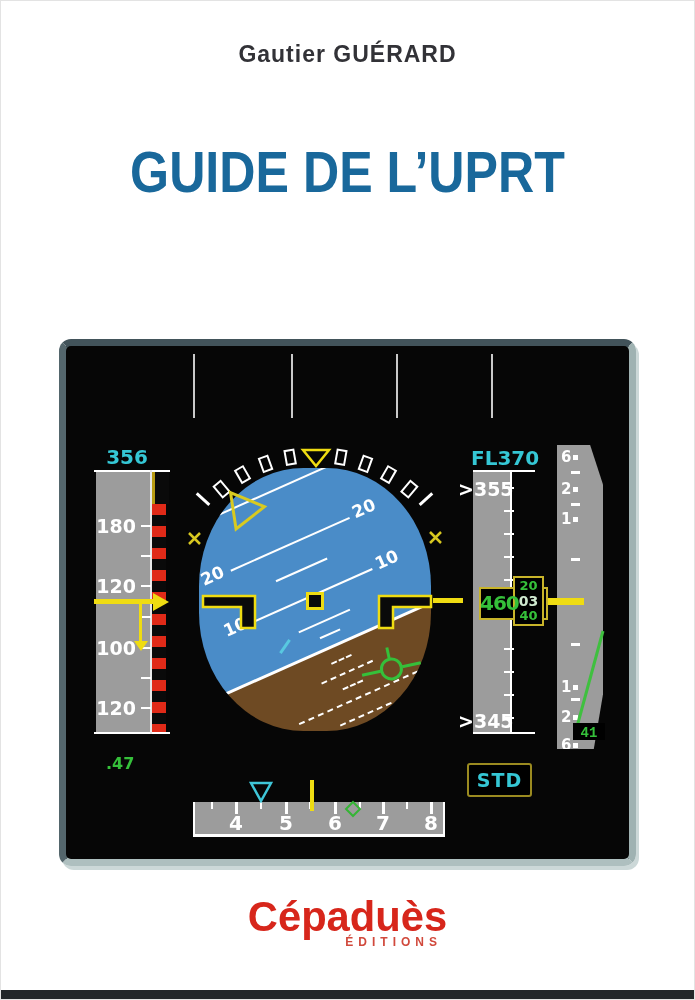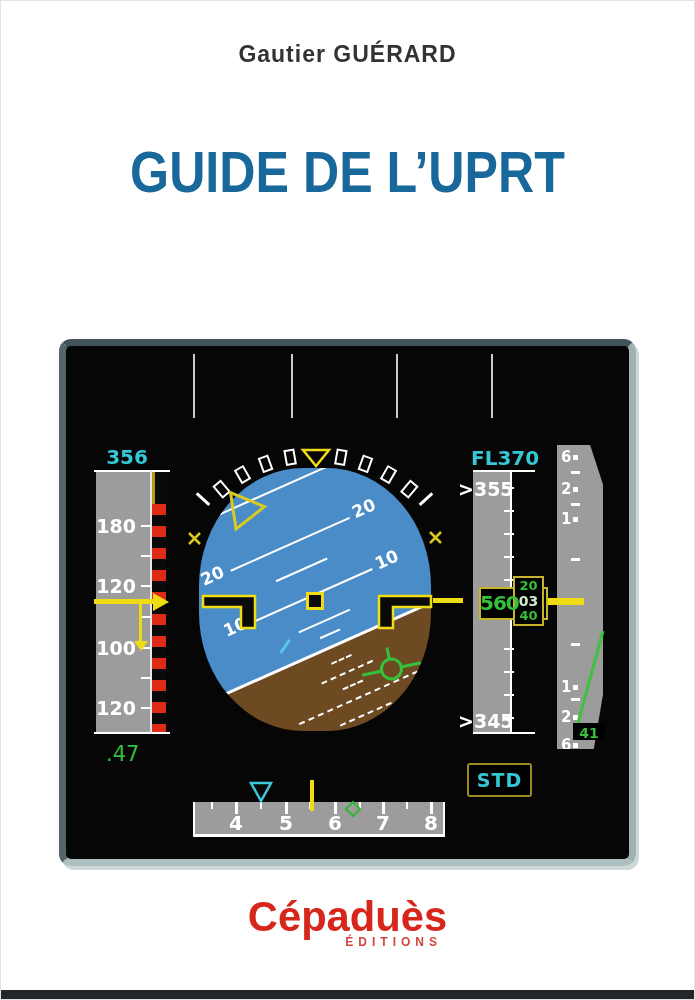--- a/index.html
+++ b/index.html
@@ -34,21 +34,21 @@
   .barber{position:absolute;left:86px;top:158px;width:14px;height:228px;
           background:repeating-linear-gradient(180deg,#e02a18 0 11px,#0a0a0a 11px 22px);}
   .barber-top{position:absolute;left:86px;top:126px;width:14px;height:32px;background:#0a0a0a;
               border-left:3px solid #b89b12;}
   .sp-num{position:absolute;left:30px;width:40px;text-align:right;font-size:19px;font-weight:bold;color:#fff;}
   .t{position:absolute;background:#fff;}
   .sp-line{position:absolute;left:28px;top:253px;width:59px;height:5px;background:#efdc12;}
   .trend{position:absolute;left:73px;top:257px;width:3px;height:38px;background:#efdc12;}
   .trend-head{position:absolute;left:68px;top:295px;width:0;height:0;
               border-left:7px solid transparent;border-right:7px solid transparent;border-top:10px solid #efdc12;}
-  .mach{position:absolute;left:40px;top:396px;font-size:21px;font-weight:normal;}
+  .mach{position:absolute;left:40px;top:408px;font-size:16px;font-weight:bold;}
   
   .adi-ball{position:absolute;left:133px;top:122px;width:232px;height:263px;border-radius:45%;
             overflow:hidden;z-index:1;}
   .adi-inner{position:absolute;left:-144px;top:-128px;width:520px;height:520px;transform:rotate(-24deg);}
   .sky{position:absolute;left:0;top:0;width:520px;height:310px;background:#4a8cc8;}
   .ground{position:absolute;left:0;top:310px;width:520px;height:210px;background:#6e4a23;}
   .horizon{position:absolute;left:0;top:308px;width:520px;height:3px;background:#fff;}
   .pl{position:absolute;height:0;border-top:2px solid #fff;}
   .pld{border-top-style:dashed;}
   .pnum{position:absolute;width:38px;font-size:17px;font-weight:bold;color:#fff;}
@@ -79,21 +79,21 @@
            font-size:19px;font-weight:bold;letter-spacing:1px;z-index:5;}
   .yellow-dash{position:absolute;background:#efdc12;z-index:8;}
   
   .vsi{position:absolute;left:491px;top:99px;width:46px;height:304px;background:#9c9c9c;
        clip-path:polygon(0 0,72% 0,100% 13%,100% 82%,80% 100%,0 100%);}
   .vsi-lab{position:absolute;left:4px;font-size:15px;font-weight:bold;color:#fff;}
   .vsi-lab::after{content:"";display:inline-block;width:5px;height:5px;background:#fff;margin-left:2px;vertical-align:middle;}
   .vsi-dash{position:absolute;left:14px;width:9px;height:3px;background:#fff;}
   .vsi-zero{position:absolute;left:480px;top:252px;width:38px;height:7px;background:#efdc12;z-index:3;}
   .vsi-readout{position:absolute;left:507px;top:377px;width:32px;height:17px;background:#000;
-               text-align:center;font-size:14px;font-weight:bold;line-height:20px;z-index:6;}
+               text-align:center;font-size:14px;font-weight:bold;line-height:20px;z-index:6;font-family:Liberation Mono, monospace;}
   
   .hdg-bar{position:absolute;left:127px;top:456px;width:248px;height:32px;background:#9c9c9c;
            border-left:2px solid #fff;border-right:2px solid #fff;border-bottom:3px solid #fff;}
   .hdg-num{position:absolute;top:9px;width:24px;text-align:center;font-size:20px;font-weight:bold;color:#fff;}
   .lubber{position:absolute;left:244px;top:434px;width:4px;height:31px;background:#efdc12;z-index:3;}
 </style>
 </head>
 <body>
 
 <div class="page">
@@ -215,21 +215,21 @@
     <i class="t" style="left:438px;top:348px;width:10px;height:2px"></i>
     <i class="t" style="left:438px;top:371px;width:10px;height:2px"></i>
     <div class="alt-num" style="top:132px">&gt;355</div>
     <div class="alt-num" style="top:364px">&gt;345</div>
     <div class="alt-box-main"></div>
     <div class="alt-box-drum">
       <span class="drum-sm green">20</span>
       <span class="drum-sm" style="color:#cfe9cf;font-size:14px">03</span>
       <span class="drum-sm green">40</span>
     </div>
-    <div class="alt-main-txt green">560</div>
+    <div class="alt-main-txt green">460</div>
     <i class="yellow-dash" style="left:367px;top:252px;width:0;height:0"></i>
     <div class="std-box cyan">STD</div>
 
     <div class="vsi">
       <span class="vsi-lab" style="top:3px">6</span>
       <i class="vsi-dash" style="top:26px"></i>
       <span class="vsi-lab" style="top:35px">2</span>
       <i class="vsi-dash" style="top:58px"></i>
       <span class="vsi-lab" style="top:65px">1</span>
       <i class="vsi-dash" style="top:113px"></i>

